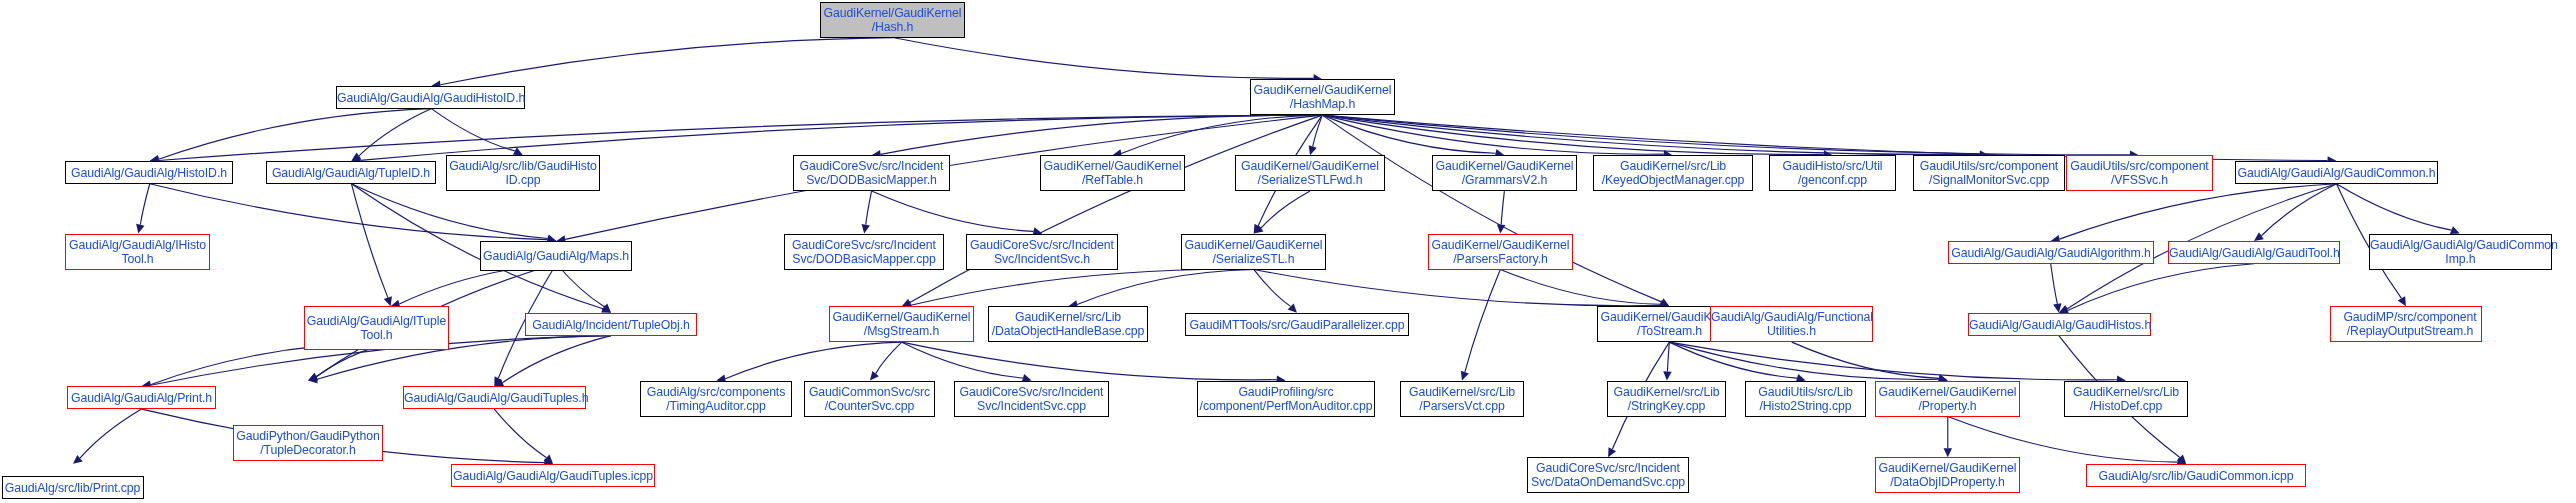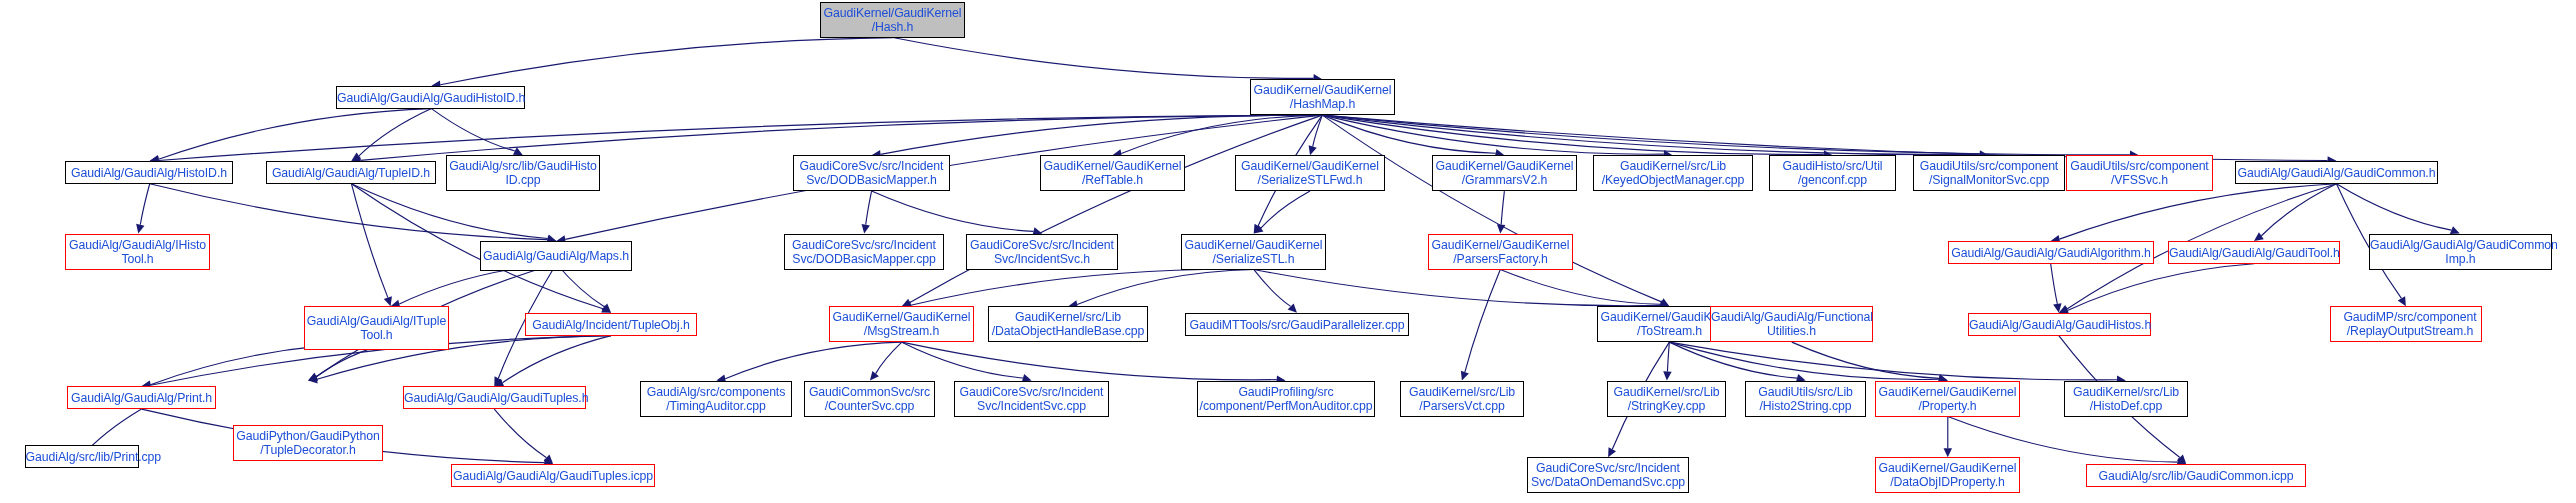--- a/index.html
+++ b/index.html
@@ -249,21 +249,21 @@
       <div class="node" style="left: 1400px; top: 381px; width: 124px; height: 36px;"><span>GaudiKernel/src/Lib
 /ParsersVct.cpp</span></div>
       <div class="node" style="left: 1607px; top: 381px; width: 119px; height: 36px;"><span>GaudiKernel/src/Lib
 /StringKey.cpp</span></div>
       <div class="node" style="left: 1745px; top: 381px; width: 121px; height: 36px;"><span>GaudiUtils/src/Lib
 /Histo2String.cpp</span></div>
       <div class="node red" style="left: 1875px; top: 381px; width: 145px; height: 36px;"><span>GaudiKernel/GaudiKernel
 /Property.h</span></div>
       <div class="node" style="left: 2064px; top: 381px; width: 124px; height: 36px;"><span>GaudiKernel/src/Lib
 /HistoDef.cpp</span></div>
-      <div class="node" style="left: 1.6px; top: 445px; width: 114px; height: 23px; margin-left: 23px;"><span>GaudiAlg/src/lib/Print.cpp</span></div>
+      <div class="node" style="left: 1.6px; top: 476px; width: 142px; height: 23px;"><span>GaudiAlg/src/lib/Print.cpp</span></div>
       <div class="node red" style="left: 451px; top: 464px; width: 204px; height: 23px;"><span>GaudiAlg/GaudiAlg/GaudiTuples.icpp</span></div>
       <div class="node" style="left: 1527px; top: 457px; width: 162px; height: 36px;"><span>GaudiCoreSvc/src/Incident
 Svc/DataOnDemandSvc.cpp</span></div>
       <div class="node red" style="left: 1875px; top: 457px; width: 145px; height: 36px;"><span>GaudiKernel/GaudiKernel
 /DataObjIDProperty.h</span></div>
       <div class="node red" style="left: 2086px; top: 464px; width: 220px; height: 23px;"><span>GaudiAlg/src/lib/GaudiCommon.icpp</span></div>
     </div>
 </div>
 
 

